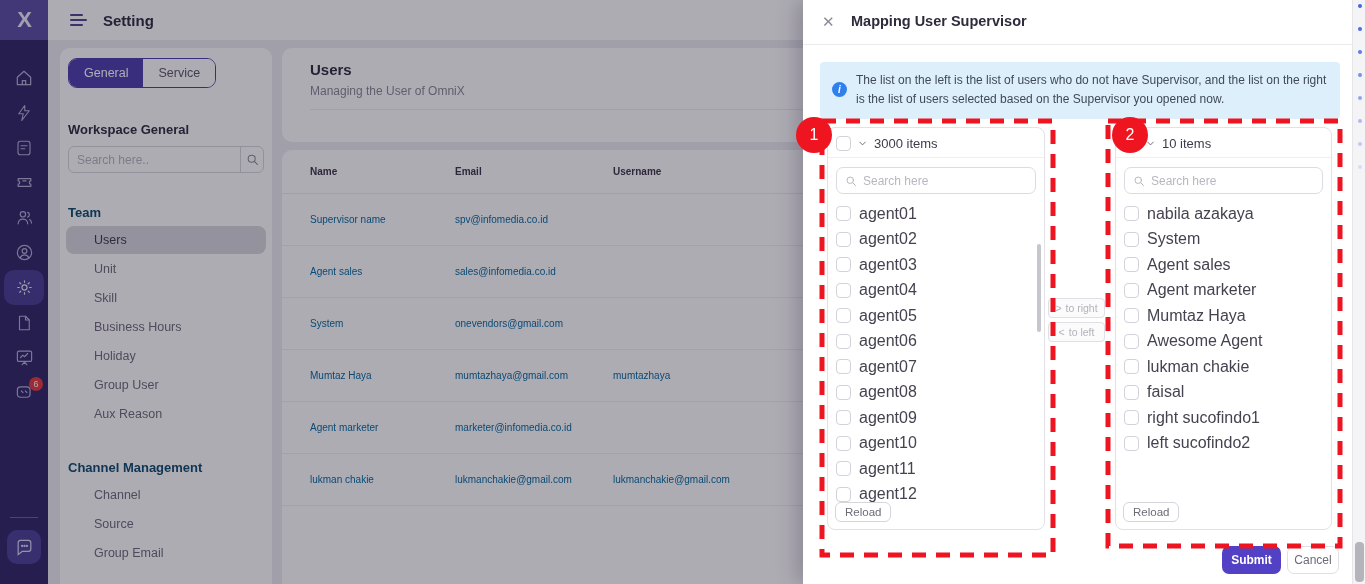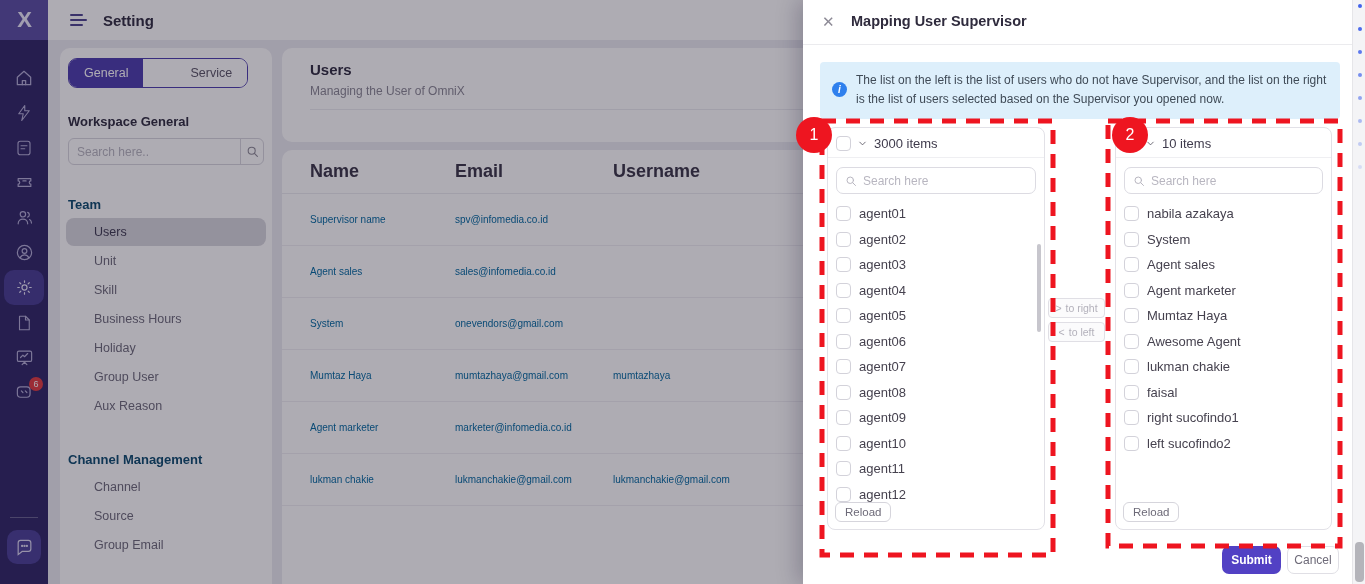--- a/index.html
+++ b/index.html
@@ -24,42 +24,42 @@
 
   
   .topbar { position:absolute; left:48px; right:0; top:0; height:40px; background:#fff; display:flex; align-items:center; z-index:1; }
   .hamburger { margin-left:22px; width:17px; display:flex; flex-direction:column; gap:3px; cursor:pointer; }
   .hamburger i { display:block; height:2px; background:#4d4490; border-radius:2px; }
   .hamburger i:nth-child(1){ width:13px; } .hamburger i:nth-child(2){ width:17px; } .hamburger i:nth-child(3){ width:13px; }
   .topbar-title { margin-left:16px; font-size:15px; font-weight:bold; color:#2f2b3f; }
 
   
   .sidebar-card { position:absolute; left:60px; top:48px; width:212px; bottom:0; background:#fff; border-radius:10px 10px 0 0; z-index:1; }
-  .tabs { display:inline-flex; margin:10px 0 8px 8px; border:1.5px solid #4c3cae; border-radius:9px; overflow:hidden; background:#fff;gap:32px; }
+  .tabs { display:inline-flex; margin:10px 0 16px 8px; border:1.5px solid #4c3cae; border-radius:9px; overflow:hidden; background:#fff; }
   .tab { padding:7px 15px; font-size:12.5px; color:#5a5566; background:#fff; cursor:pointer; }
   .tab.active { background:#4c3cae; color:#fff; }
   .ws-heading { margin:18px 8px 9px; font-size:13px; font-weight:bold; color:#2e2b3e; }
   .sidebar-search { margin:0 8px; height:27px; border:1px solid #d7d6de; border-radius:6px; display:flex; align-items:center; overflow:hidden; }
   .sidebar-search input { flex:1; border:0; outline:none; padding:0 8px; font-size:12px; color:#55515f; font-family:inherit; }
   .sidebar-search input::placeholder { color:#b7b5bf; }
   .search-btn { width:30px; align-self:stretch; border-left:1px solid #d7d6de; display:flex; align-items:center; justify-content:center; cursor:pointer; }
   .group-title { margin:32px 8px 6px; font-size:13px; font-weight:bold; color:#0c4a6e; }
   .side-item { height:28px; line-height:28px; margin:1px 6px; padding-left:28px; font-size:12.5px; color:#6d6a7a; border-radius:8px; cursor:pointer; }
   .side-item.active { background:#d8d7dd; color:#3c3950; }
 
   
   .main-card { position:absolute; left:282px; top:48px; width:790px; height:94px; background:#fff; border-radius:10px; padding:13px 28px 0; z-index:1; }
   .main-title { font-size:15px; font-weight:bold; color:#2f2b3f; }
   .main-sub { font-size:12px; color:#8a8794; margin-top:6px; padding-bottom:11px; border-bottom:1px solid #ececf0; }
   .show-row { margin-top:11px; display:flex; align-items:center; gap:9px; font-size:12.5px; color:#5f5c6b; }
   .page-size { min-width:42px; height:24px; border:1px solid #d7d6de; border-radius:6px; display:flex; align-items:center; justify-content:space-between;
                gap:6px; padding:0 7px; color:#4a4757; cursor:pointer; background:#fff; }
   .table-card { position:absolute; left:282px; top:150px; width:790px; bottom:0; background:#fff; border-radius:10px 10px 0 0; z-index:1; }
   .t-head, .t-row { display:grid; grid-template-columns:145px 158px auto; padding-left:28px; align-items:center; }
-  .t-head { height:44px; font-size:18px; font-weight:bold; color:#3a3547; border-bottom:1px solid #ececf0; }
+  .t-head { height:44px; font-size:10px; font-weight:bold; color:#3a3547; border-bottom:1px solid #ececf0; }
   .t-row { height:52px; font-size:10px; color:#0369a1; border-bottom:1px solid #f0eff3; }
 
   
   .overlay { position:absolute; inset:0; background:rgba(22,18,38,.35); z-index:10; }
 
   
   .modal { position:absolute; left:803px; top:0; width:549px; bottom:0; background:#fff; z-index:20; box-shadow:-6px 0 20px rgba(15,10,40,.22); }
   .modal-close { position:absolute; left:19px; top:13px; font-size:15px; color:#8d8a96; cursor:pointer; }
   .modal-title { position:absolute; left:48px; top:13px; font-size:14.5px; font-weight:bold; color:#2f2b3d; }
   .modal-divider { position:absolute; left:0; right:0; top:44px; border-top:1px solid #ebebee; }
@@ -74,21 +74,21 @@
   .list-head { display:flex; align-items:center; gap:6px; padding:8px 8px 6px; }
   .list-head .count { font-size:13px; color:#3f3b4c; }
   .list-head-divider { border-top:1px solid #efeff2; }
   .chk { flex:0 0 15px; width:15px; height:15px; border:1.5px solid #d3d2da; border-radius:4px; background:#fff; cursor:pointer; }
   .chev { display:flex; } .chev svg { stroke:#55515f; fill:none; stroke-width:1.8; stroke-linecap:round; }
   .list-search { margin:9px 8px 5px; height:27px; border:1px solid #dcdbe2; border-radius:7px; display:flex; align-items:center; gap:6px; padding:0 8px; }
   .list-search input { flex:1; border:0; outline:none; font-size:12px; color:#55515f; font-family:inherit; min-width:0; }
   .list-search input::placeholder { color:#b8b6c0; }
   .list-items { padding-top:2px; }
   .chk-row { display:flex; align-items:center; gap:8px; height:25.5px; padding-left:8px; cursor:pointer; }
-  .chk-lbl { font-size:13px; color:#46424f; }
+  .chk-lbl { font-size:16px; color:#46424f; }
   .list-thumb { position:absolute; right:3px; top:116px; width:4px; height:88px; background:#c7c6cd; border-radius:2px; }
   .reload-btn { position:absolute; left:7px; bottom:7px; padding:3px 9px; border:1px solid #d6d5dc; border-radius:6px;
                 font-size:11.5px; color:#6d6a78; background:#fff; cursor:pointer; }
 
   .transfer { position:absolute; left:245px; top:298px; display:flex; flex-direction:column; gap:4px; }
   .transfer-btn { width:57px; height:20px; border:1px solid #e0dfe5; border-radius:4px; background:#fbfbfc; color:#b3b1bb;
                   font-size:10.5px; display:flex; align-items:center; justify-content:center; gap:4px; cursor:pointer; }
 
   .submit-btn { position:absolute; left:419px; top:546px; width:59px; height:28px; background:#5241c4; color:#fff; border:0;
                 border-radius:7px; font-size:12px; font-weight:bold; cursor:pointer; font-family:inherit; }

